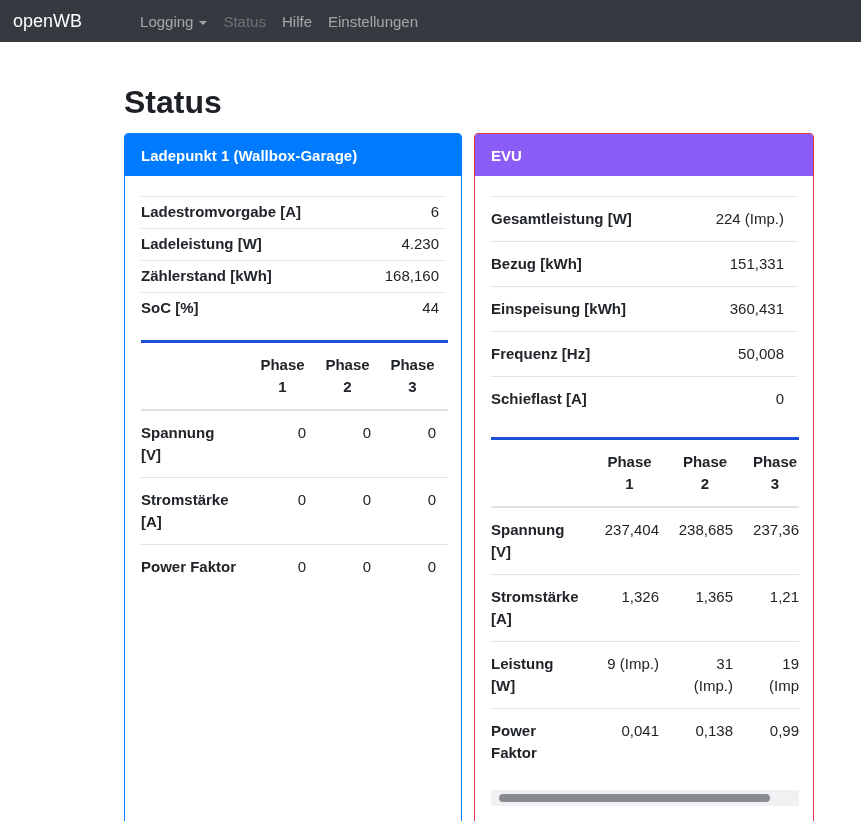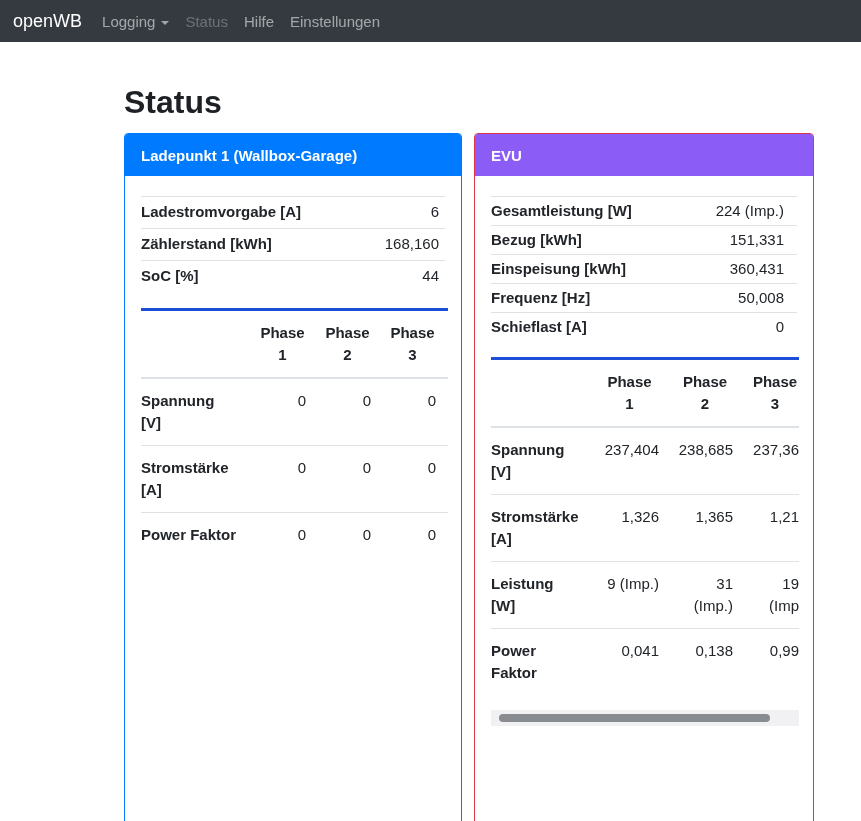--- a/index.html
+++ b/index.html
@@ -10,21 +10,21 @@
     background: #ffffff;
     overflow: hidden;
   }
   
   .navbar {
     height: 42px; background: #343a40;
     display: flex; align-items: center;
     padding: 0 13px;
   }
   .navbar-brand { color: #ffffff; font-size: 18px; margin-right: 12px; cursor: pointer; }
-  .navbar-nav { display: flex; align-items: center; }
+  .navbar-nav { display: flex; align-items: center; margin-left: 38px; }
   .nav-link {
     font-size: 15px; color: rgba(255,255,255,.55);
     padding: 0 8px; text-decoration: none; cursor: pointer; white-space: nowrap;
   }
   .nav-link.is-muted { color: rgba(255,255,255,.28); }
   .caret {
     display: inline-block; width: 0; height: 0;
     border-left: 4px solid transparent; border-right: 4px solid transparent;
     border-top: 4px solid rgba(255,255,255,.55);
     margin-left: 6px; vertical-align: 2px;
@@ -44,21 +44,21 @@
   .bg-danger  { background: #8b5cf6; }
   .card-body { padding: 20px 16px; }
   
   table { border-collapse: collapse; font-size: 15px; line-height: 22px; color: #212529; }
   .stats-table { width: 100%; margin-bottom: 16px; }
   .stats-table td { border-top: 1px solid #dee2e6; }
   .stats-table .lbl { font-weight: 700; text-align: left; }
   .stats-table .val { text-align: right; }
   .stats-compact td { padding: 4px 0 5px 0; }
   .stats-compact .val { padding-right: 6px; }
-  .stats-roomy td { padding: 3px 0; }
+  .stats-roomy td { padding: 11px 0; }
   .stats-roomy .val { padding-right: 13px; }
 
   .phase-table { table-layout: fixed; }
   .phase-table th, .phase-table td {
     vertical-align: top; padding: 11px 12px 11px 6px; white-space: pre-line;
   }
   .phase-table th {
     font-weight: 700; text-align: center;
     border-top: 3px solid #1d4ed8; border-bottom: 2px solid #dee2e6;
   }
@@ -102,20 +102,24 @@
       <header class="card-header bg-primary">Ladepunkt 1 (Wallbox-Garage)</header>
       <div class="card-body">
 
         <table class="stats-table stats-compact">
           <tbody>
             <tr>
               <td class="lbl">Ladestromvorgabe [A]</td>
               <td class="val">6</td>
             </tr>
             <tr>
+              <td class="lbl">Ladeleistung [W]</td>
+              <td class="val">4.230</td>
+            </tr>
+            <tr>
               <td class="lbl">Zählerstand [kWh]</td>
               <td class="val">168,160</td>
             </tr>
             <tr>
               <td class="lbl">SoC [%]</td>
               <td class="val">44</td>
             </tr>
           </tbody>
         </table>
 

